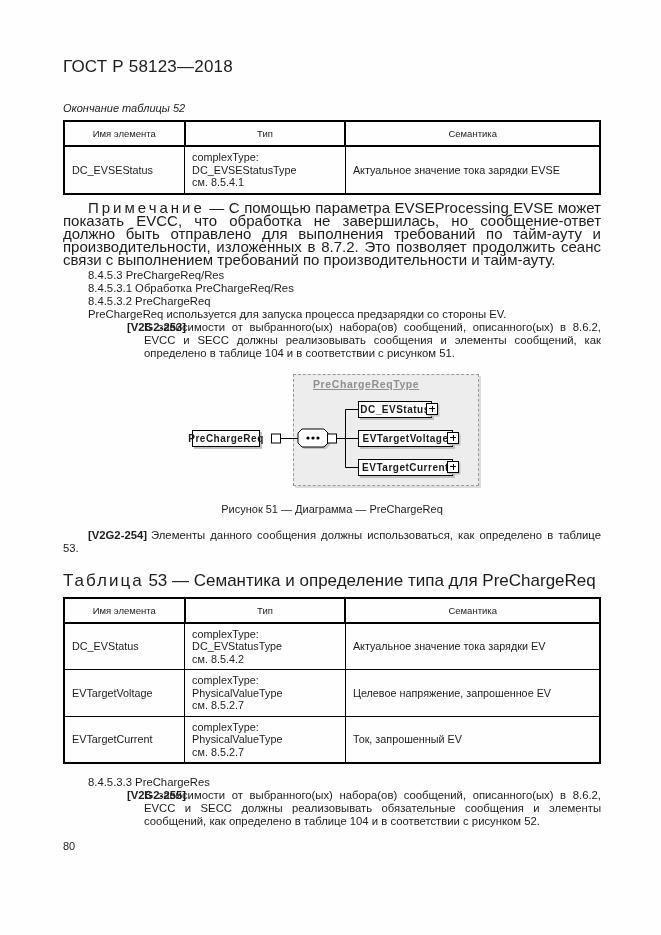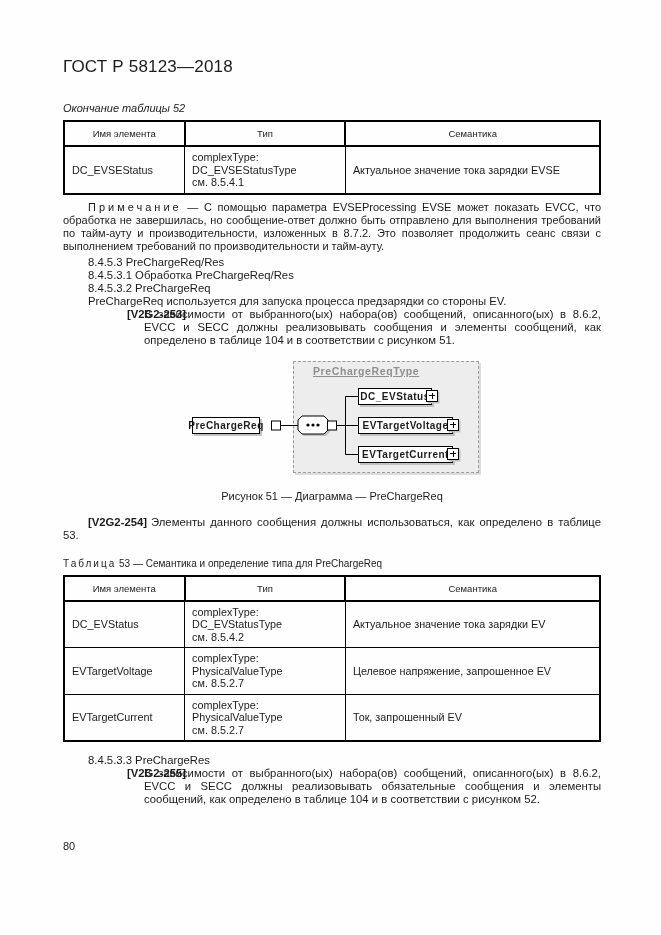--- a/index.html
+++ b/index.html
@@ -40,21 +40,21 @@
     line-height: 12.5px;
     padding: 4px 7px;
     vertical-align: middle;
   }
   .pre-line { white-space: pre-line; }
   col.c1 { width: 22.5%; } col.c2 { width: 30%; } col.c3 { width: 47.5%; }
 
   
   .note {
     margin-top: 6px;
-    font-size: 11px;
+    font-size: 15px;
     line-height: 13px;
     text-align: justify;
     text-indent: 25px;
   }
   .spaced { letter-spacing: 3px; }
   .spaced-sm { letter-spacing: 2px; }
   .para {
     font-size: 11.3px;
     line-height: 13px;
     text-align: justify;
@@ -130,21 +130,21 @@
   }
   .plus-icon::before, .plus-icon::after { content: ""; position: absolute; background: #000; }
   .plus-icon::before { left: 2px; right: 2px; top: 50%; height: 1px; margin-top: -0.5px; }
   .plus-icon::after  { top: 2px; bottom: 2px; left: 50%; width: 1px; margin-left: -0.5px; }
   .fig-caption {
     margin-top: 9px;
     text-align: center;
     font-size: 11px;
   }
 
-  .tbl-caption { font-size: 10px; margin-top: 16px; }
+  .tbl-caption { font-size: 17px; margin-top: 16px; }
   .page-number {
     position: absolute;
     left: 63px; top: 840px;
     font-size: 11px;
   }
   .mt3 { margin-top: 3px; }
   .mt12 { margin-top: 12px; }
   .mt14 { margin-top: 14px; }
 </style>
 </head>

